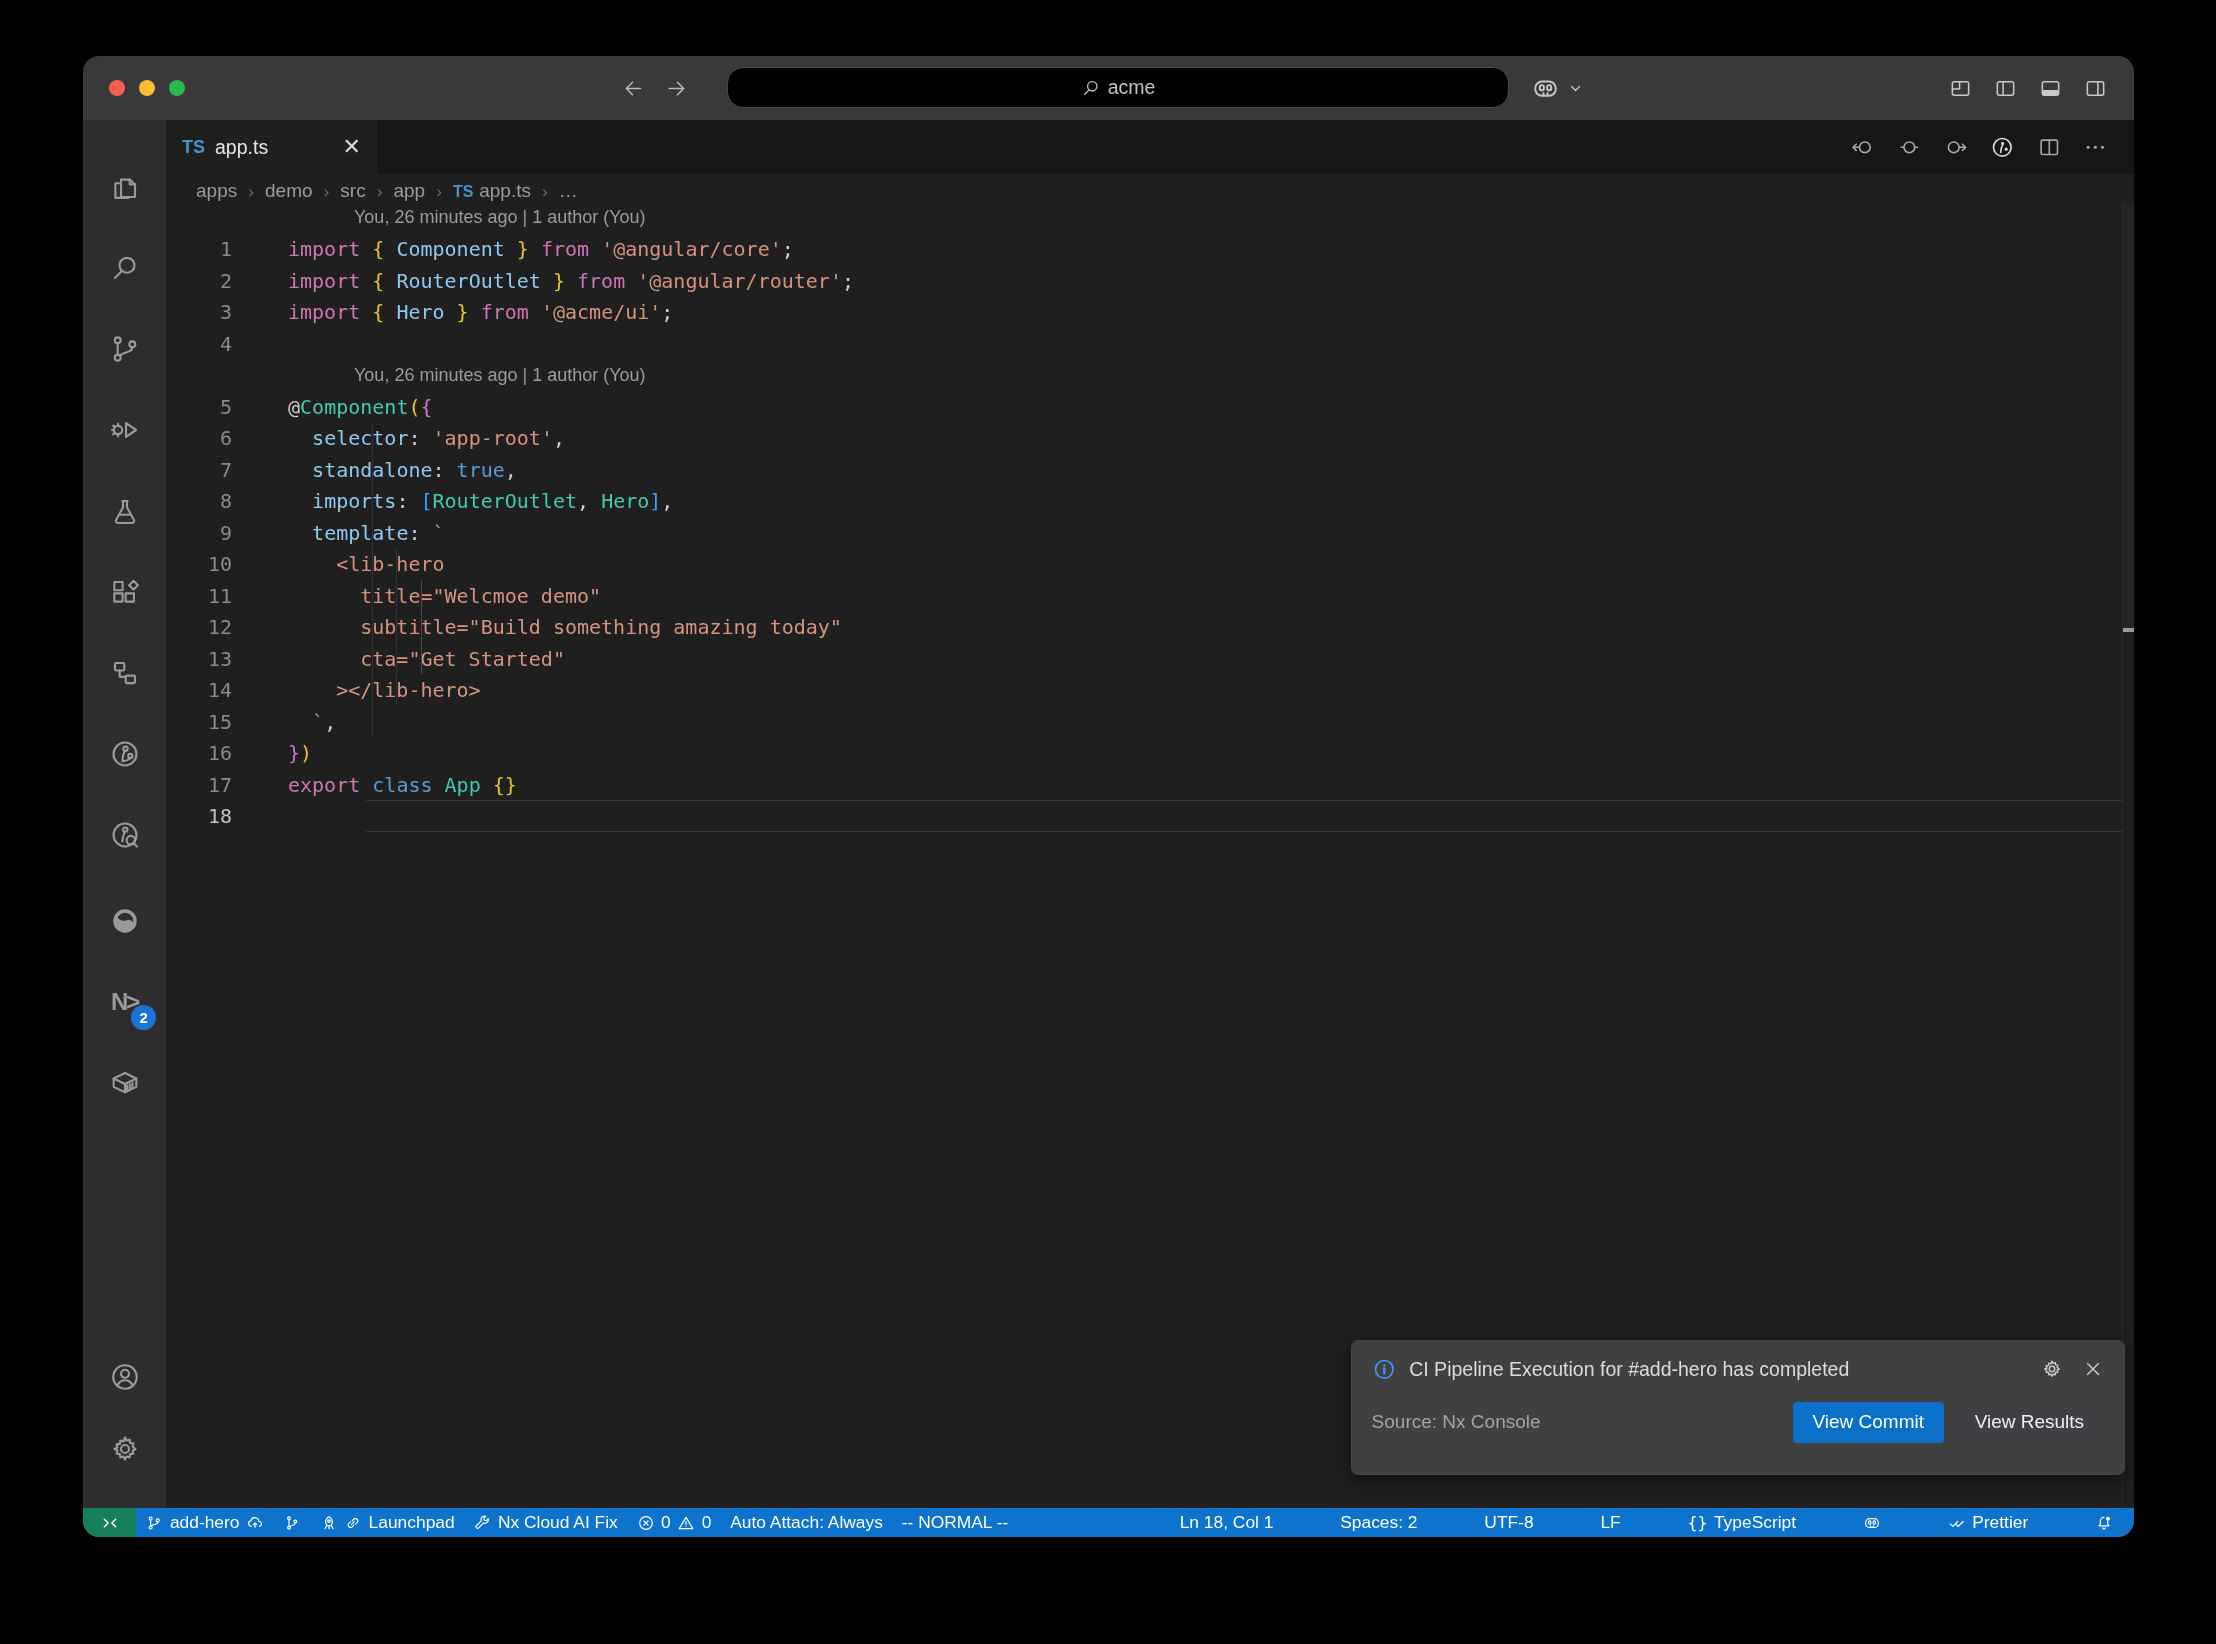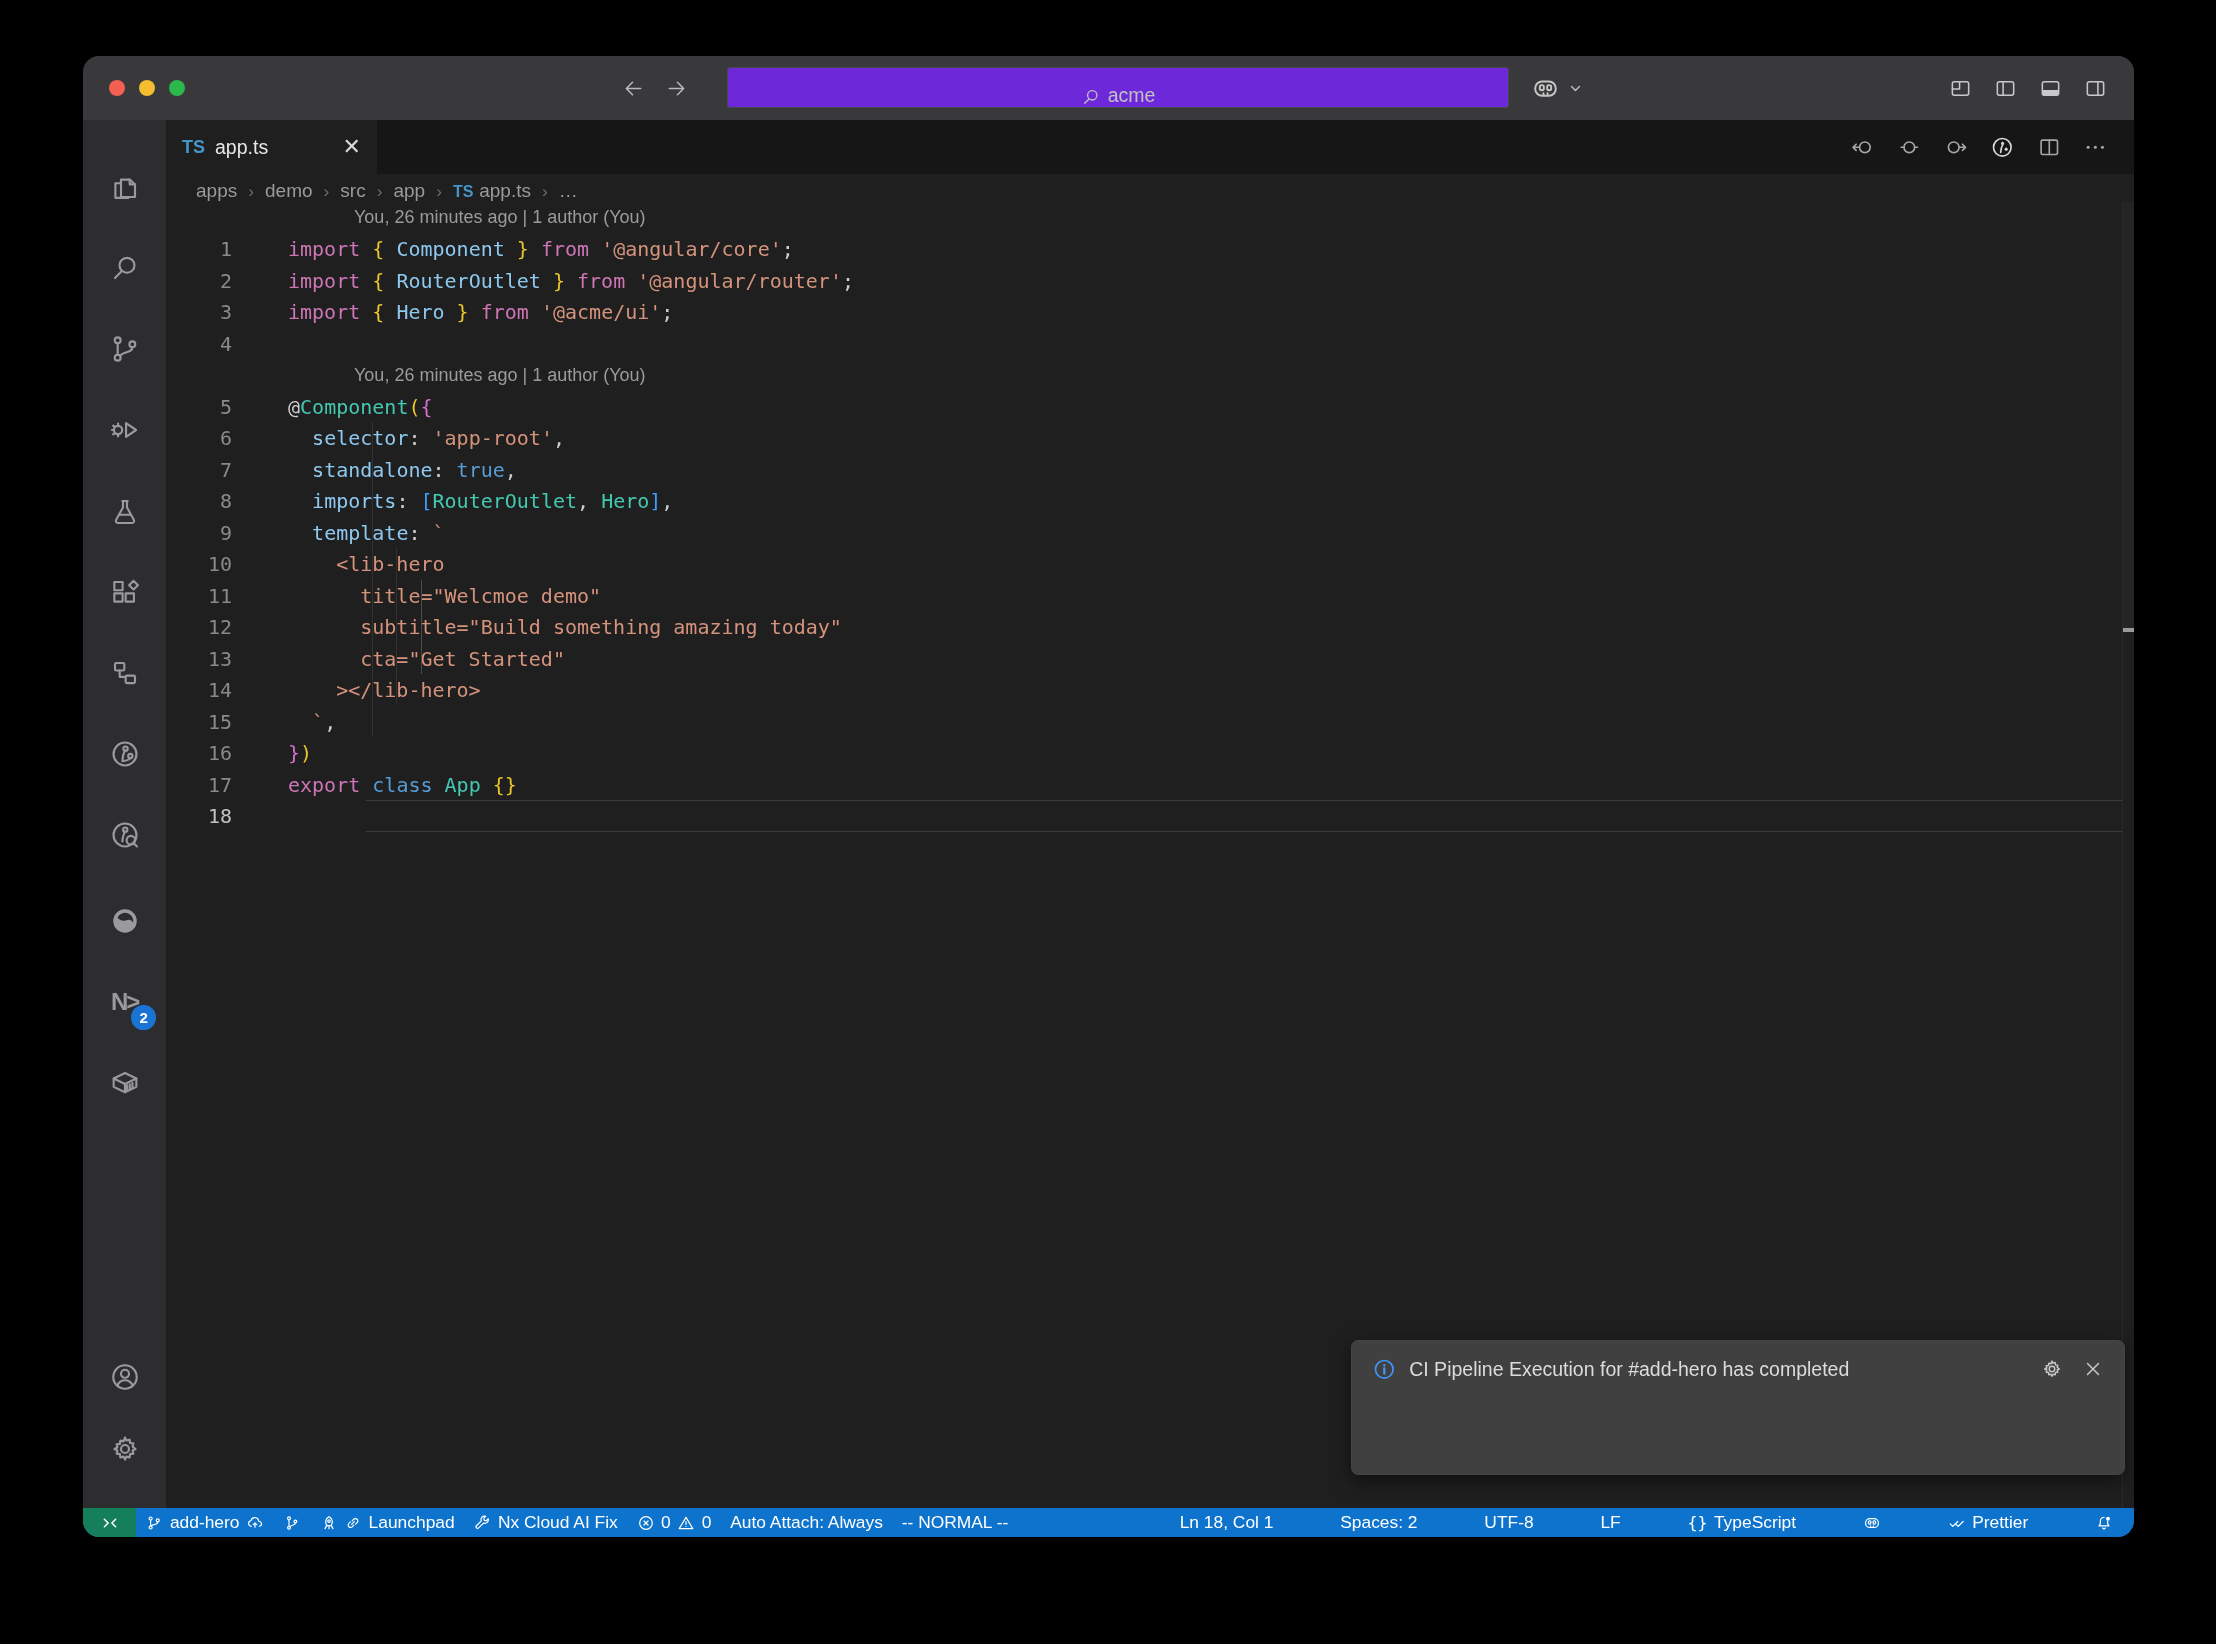--- a/index.html
+++ b/index.html
@@ -17,22 +17,22 @@
   .titlebar{height:64px;background:#39393b;position:relative;flex:0 0 auto;}
   .traffic{position:absolute;left:26px;top:0;height:64px;display:flex;align-items:center;gap:13.8px;}
   .tl{width:16px;height:16px;border-radius:50%;}
   .tl.red{background:#f55f51;}
   .tl.yellow{background:#f6bd33;}
   .tl.green{background:#2db84d;}
   .nav-arrows{position:absolute;left:539px;top:0;height:64px;display:flex;align-items:center;gap:20px;color:#b9b9bb;}
   .nav-arrows .icn svg{width:23px;height:23px;}
   .command-center{
     position:absolute;left:644px;top:11px;width:782px;height:41px;
-    background:#6d28d9;border:1.4px solid #4a4a4d;border-radius:3px;
-    display:flex;align-items:flex-end;justify-content:center;gap:7.2px;
+    background:#000000;border:1.4px solid #4a4a4d;border-radius:16px;
+    display:flex;align-items:center;justify-content:center;gap:7.2px;
     color:#c2c2c3;font-size:19.5px;box-sizing:border-box;
   }
   .command-center .icn svg{width:20px;height:20px;}
   .copilot-btn{position:absolute;left:1448px;top:0;height:64px;display:flex;align-items:center;gap:5.8px;color:#c6c6c7;}
   .copilot-btn .icn svg{width:29px;height:29px;}
   .copilot-btn .chev svg{width:19px;height:19px;}
   .layout-controls{position:absolute;right:27.5px;top:0;height:64px;display:flex;align-items:center;gap:22px;color:#c9c9cb;}
   .layout-controls .icn svg{width:23px;height:23px;}
   
   .main{flex:1;display:flex;min-height:0;}
@@ -432,20 +432,27 @@
               <path d="M12 3.4l1.1 2.2 2.4-.6.3 2.5 2.5.3-.6 2.4L19.9 12l-2.2 1.1.6 2.4-2.5.3-.3 2.5-2.4-.6L12 19.9l-1.1-2.2-2.4.6-.3-2.5-2.5-.3.6-2.4L4.1 12l2.2-1.1-.6-2.4 2.5-.3.3-2.5 2.4.6z"></path>
             </svg>
           </span>
         <span class="icn">
             <svg viewBox="0 0 24 24">
               <path d="M6 6l12 12M18 6L6 18"></path>
             </svg>
           </span>
       </span>
     </div>
+    <div class="toast-bottom">
+      <span class="toast-source">Source: Nx Console</span>
+      <div class="toast-actions">
+        <button class="btn primary">View Commit</button>
+        <button class="btn secondary">View Results</button>
+      </div>
+    </div>
   </div>
 
   <div class="statusbar" id="statusbar">
       <div class="sb-item remote">
         <span class="icn">
           <svg viewBox="0 0 24 24">
             <path d="M4.5 7l5 5-5 5M19.5 7l-5 5 5 5" stroke-width="2"></path>
           </svg>
         </span>
       </div>

